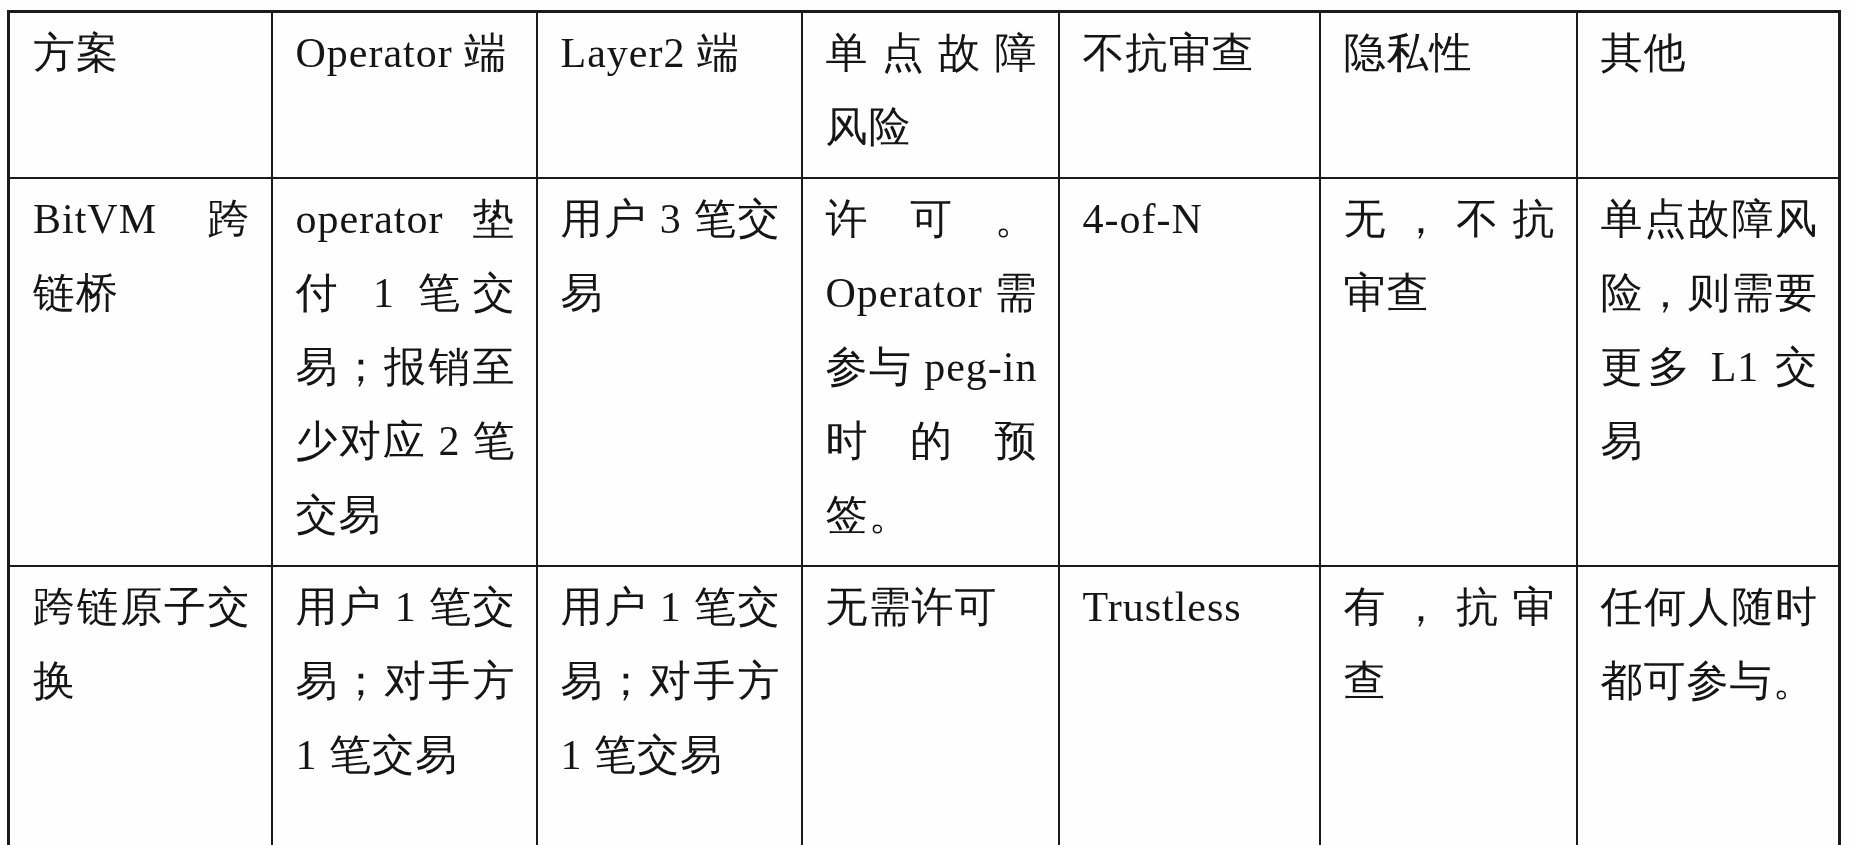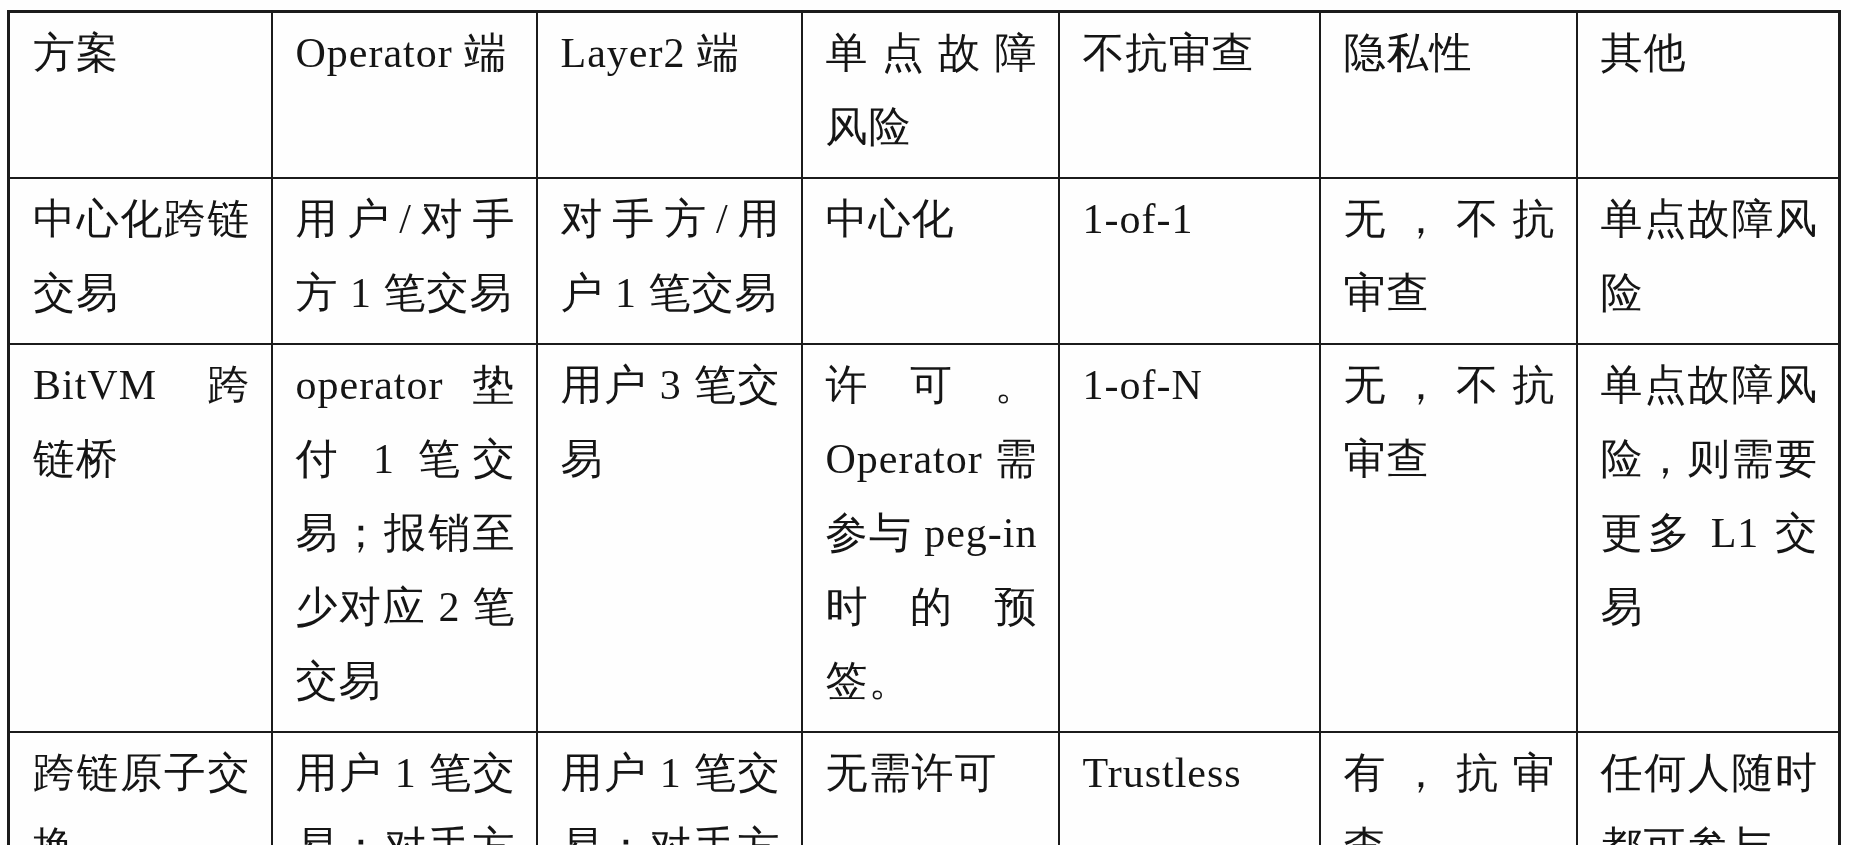--- a/index.html
+++ b/index.html
@@ -68,34 +68,25 @@
           <th>Operator 端</th>
           <th>Layer2 端</th>
           <th>单点故障风险</th>
           <th>不抗审查</th>
           <th>隐私性</th>
           <th>其他</th>
         </tr>
     </thead>
     <tbody id="table-body">
         <tr>
-          <th>中心化跨链交易</th>
-          <td>用户/对手方 1 笔交易</td>
-          <td>对手方/用户 1 笔交易</td>
-          <td>中心化</td>
-          <td>1-of-1</td>
-          <td>无，不抗审查</td>
-          <td>单点故障风险</td>
-        </tr>
-        <tr>
           <th>BitVM 跨链桥</th>
           <td>operator 垫付 1 笔交易；报销至少对应 2 笔交易</td>
           <td>用户 3 笔交易</td>
           <td>许可。Operator 需参与 peg-in 时的预签。</td>
-          <td>1-of-N</td>
+          <td>4-of-N</td>
           <td>无，不抗审查</td>
           <td>单点故障风险，则需要更多 L1 交易</td>
         </tr>
         <tr>
           <th>跨链原子交换</th>
           <td>用户 1 笔交易；对手方 1 笔交易</td>
           <td>用户 1 笔交易；对手方 1 笔交易</td>
           <td>无需许可</td>
           <td>Trustless</td>
           <td>有，抗审查</td>

